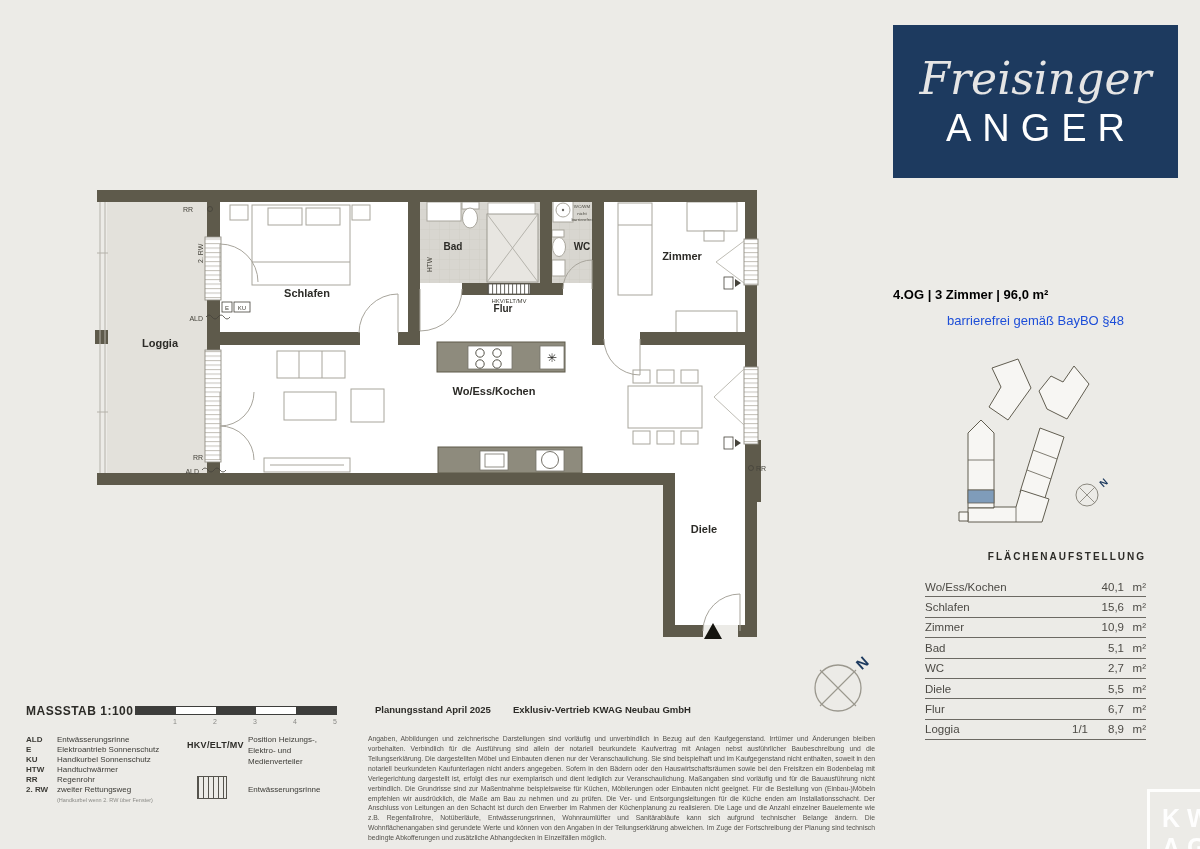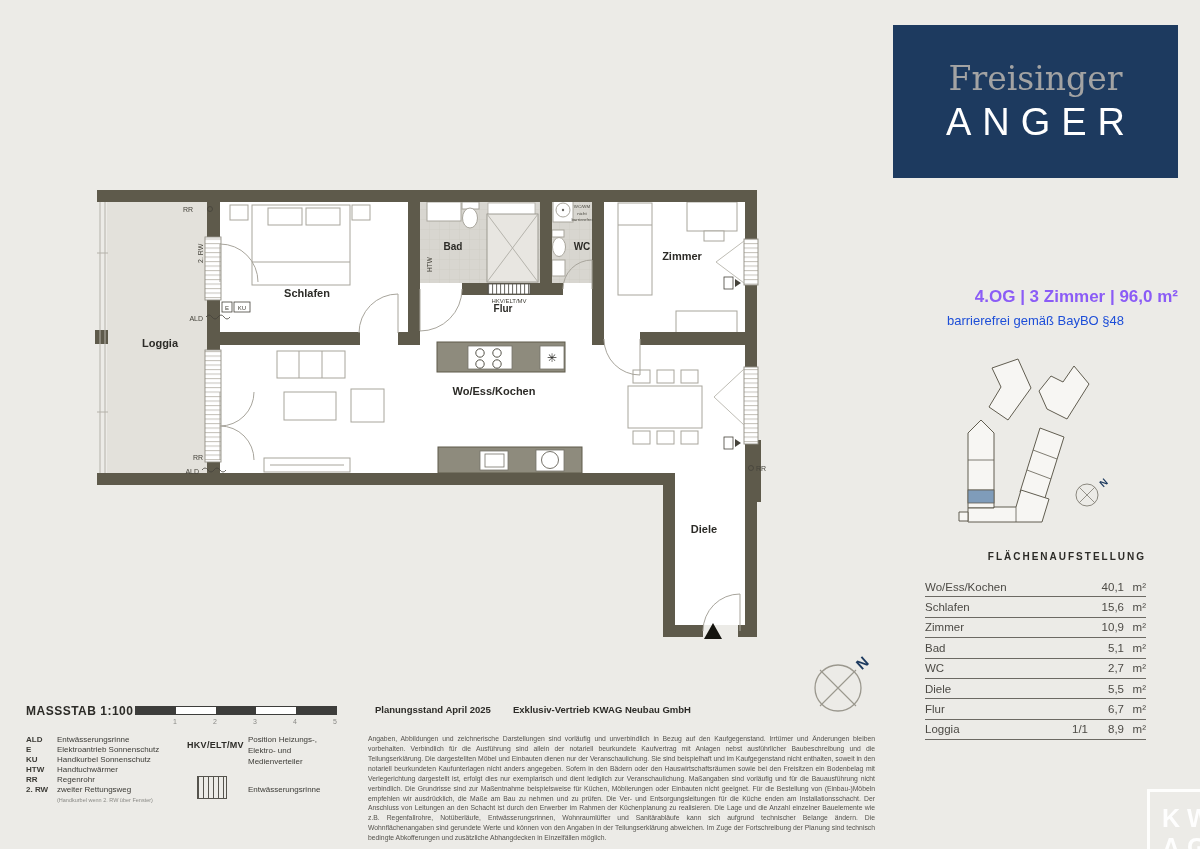--- a/index.html
+++ b/index.html
@@ -2,24 +2,24 @@
 <html><head>
 <meta charset="utf-8">
 <style>
   html,body{margin:0;padding:0;}
   .page{position:relative;width:1200px;height:849px;background:#ecebe7;overflow:hidden;
         font-family:"Liberation Sans",sans-serif;color:#2c2b27;}
   .abs{position:absolute;}
   
   .logo-box{left:893px;top:25px;width:285px;height:153px;background:#1d3a5f;
             display:flex;flex-direction:column;align-items:center;justify-content:center;}
-  .logo-script{font-family:"DejaVu Serif",serif;font-size:33px;color:#a3a3a3;line-height:1;}
+  .logo-script{font-family:"DejaVu Serif",serif;font-style:italic;font-size:44px;color:#e5e5e5;line-height:1;}
   .logo-caps{font-size:38px;color:#ffffff;letter-spacing:11px;margin-top:8px;line-height:1;font-weight:400;text-indent:11px;}
   .unit-id{left:893px;top:221px;width:285px;text-align:center;font-size:40px;font-weight:bold;color:#1d3c64;letter-spacing:1px;}
-  .unit-info{left:893px;top:287px;width:285px;text-align:right;font-size:17px;font-weight:bold;color:#8b5cf6;}
+  .unit-info{left:893px;top:287px;width:285px;text-align:left;font-size:13px;font-weight:bold;color:#000000;}
   .unit-note{left:893px;top:313px;width:285px;text-align:center;font-size:13px;color:#1d4ed8;}
   .ft-title{left:925px;top:551px;width:221px;text-align:right;font-size:10px;font-weight:bold;letter-spacing:2px;}
   .ft-table{left:925px;top:577px;width:221px;font-size:11.5px;color:#4c4a45;}
   .ft-row{display:flex;align-items:center;height:20.4px;border-bottom:1px solid #6b6963;box-sizing:border-box;}
   .ft-row .lab{flex:1;}
   .ft-row .frac{width:36px;text-align:right;}
   .ft-row .val{width:36px;text-align:right;}
   .ft-row .un{width:22px;text-align:right;}
   
   .mass{left:26px;top:704px;font-size:12px;font-weight:bold;letter-spacing:.5px;}

